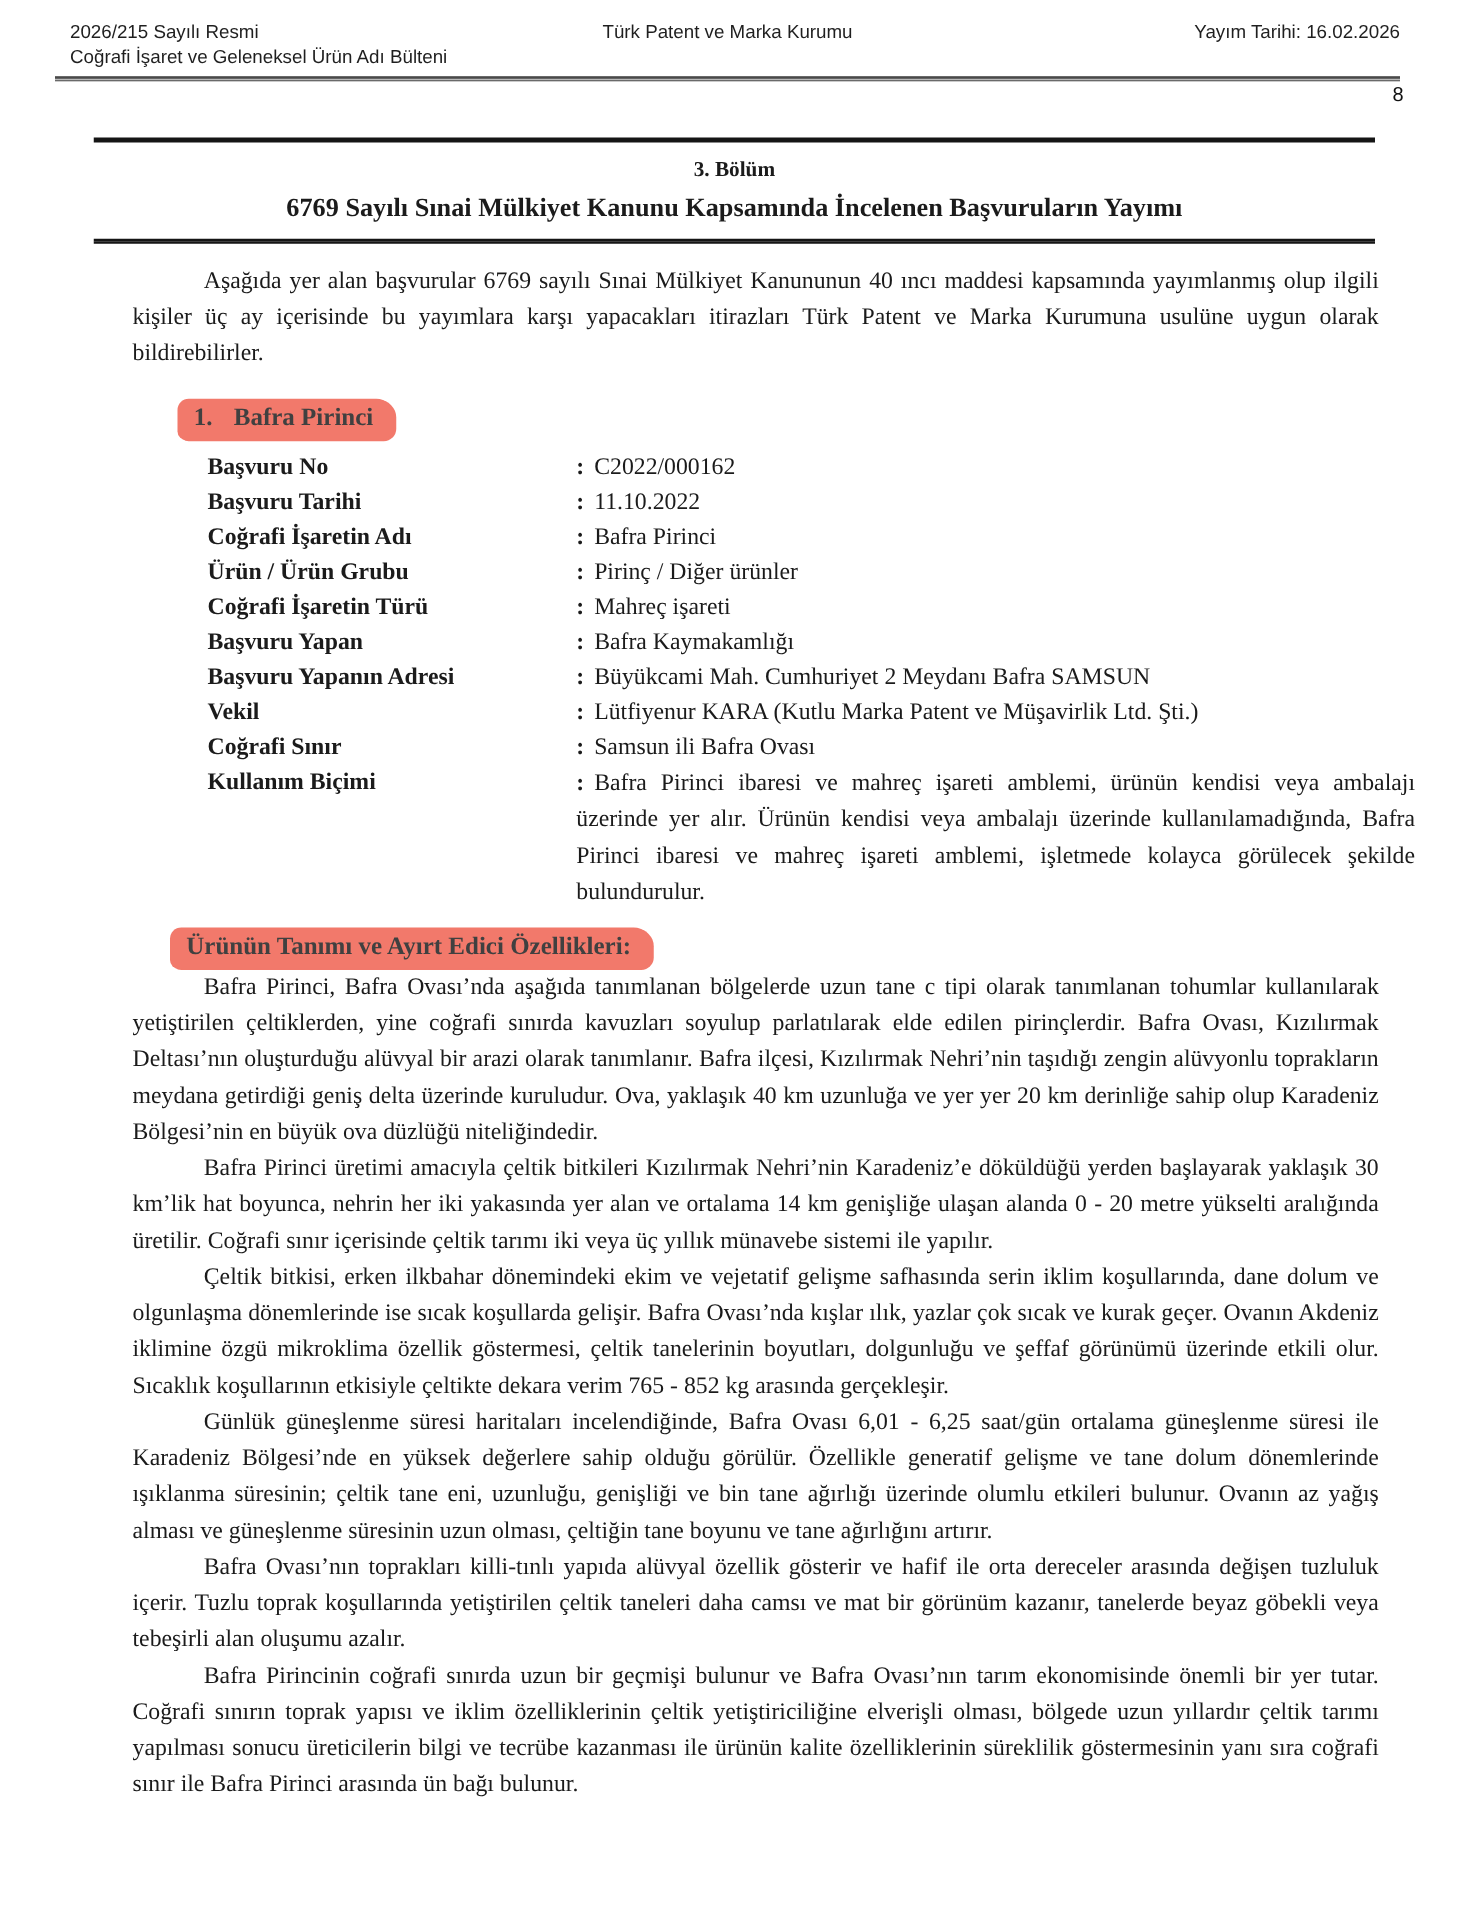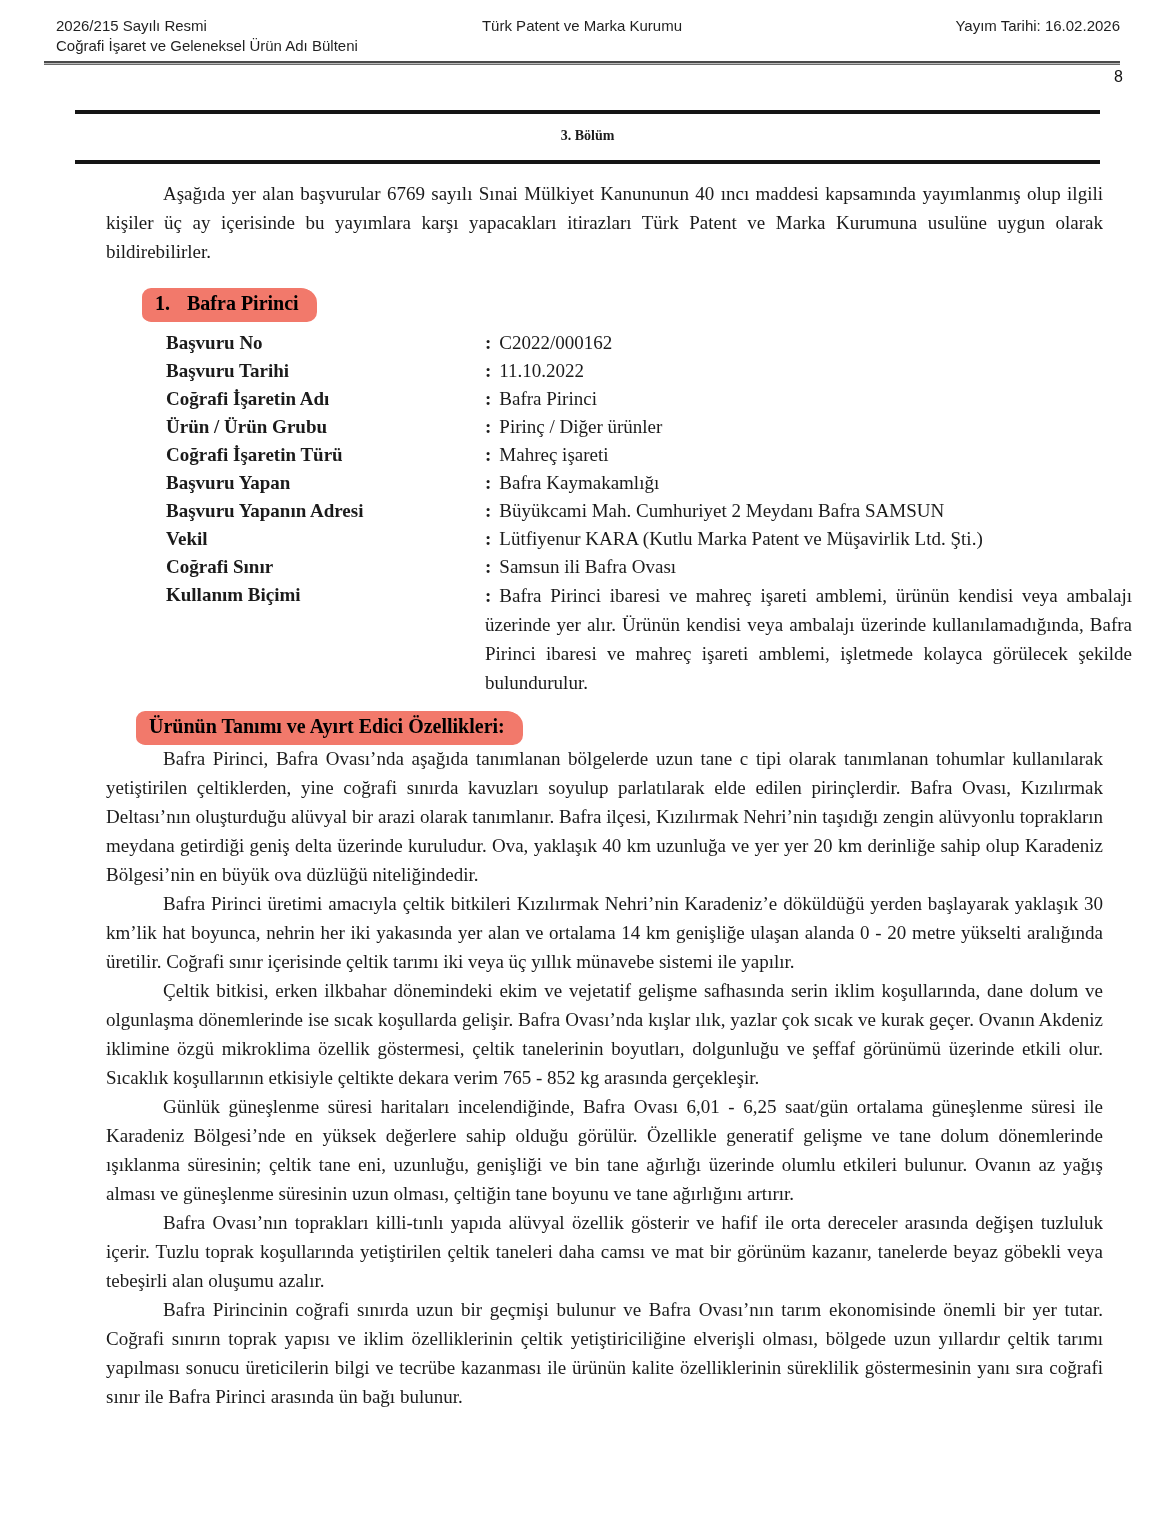--- a/index.html
+++ b/index.html
@@ -32,43 +32,43 @@
   }
   .page-number{
     padding:3px 52px 0 0;text-align:right;
     font-family:"Liberation Sans","DejaVu Sans",sans-serif;
     font-size:16px;color:#111;
   }
   
   .title-band{margin:24px 75px 0 75px;}
   .rule-double{height:4px;border-top:2px solid #151515;border-bottom:2px solid #151515;}
   .title-lines{padding:7px 0 9px 0;text-align:center;font-weight:bold;}
-  .title-line1{font-size:14px;line-height:30px;}
+  .title-line1{font-size:17px;line-height:30px;}
   .title-line2{font-size:21px;line-height:31px;}
   
   .doc-body{padding:0 72px 0 106px;}
   .para{
     font-size:19px;line-height:29px;text-align:justify;
     text-indent:57px;
   }
   .intro{margin-top:15px;}
   
   .hl-heading{margin-top:22px;margin-left:36px;}
   .hl{
     display:inline-block;background:var(--highlight);
     border-radius:9px 14px 10px 7px;
     padding:2px 16px 4px 13px;
-    font-weight:bold;font-size:20px;line-height:27px;color:#000000;
+    font-weight:bold;font-size:20px;line-height:27px;color:#404040;
     box-shadow:2px 1px 0 0 var(--highlight);
   }
   .hl .num{margin-right:17px;}
   .hl-heading2{margin-top:14px;margin-left:30px;}
   
   .fields{margin:8px 0 0 60px;width:966px;}
-  .field-row{display:grid;grid-template-columns:295px 1fr;align-items:start;gap:24px;}
+  .field-row{display:grid;grid-template-columns:295px 1fr;align-items:start;}
   .field-label{font-weight:bold;font-size:19px;line-height:28px;}
   .field-value{font-size:19px;line-height:28px;text-align:justify;}
   .field-value .colon{font-weight:bold;margin-right:8px;}
   .field-row.multiline .field-value{line-height:29px;}
 </style>
 </head>
 <body>
 
 <header class="page-header">
   <div class="header-grid">
@@ -80,20 +80,21 @@
     <div class="header-right">Yayım Tarihi: 16.02.2026</div>
   </div>
   <div class="header-rule"></div>
 </header>
 <div class="page-number">8</div>
 
 <section class="title-band">
   <div class="rule-double"></div>
   <div class="title-lines">
     <div class="title-line1">3. Bölüm</div>
+    <div class="title-line2">6769 Sayılı Sınai Mülkiyet Kanunu Kapsamında İncelenen Başvuruların Yayımı</div>
   </div>
   <div class="rule-double"></div>
 </section>
 
 <main class="doc-body">
 
   <p class="para intro">Aşağıda yer alan başvurular 6769 sayılı Sınai Mülkiyet Kanununun 40 ıncı maddesi kapsamında yayımlanmış olup ilgili kişiler üç ay içerisinde bu yayımlara karşı yapacakları itirazları Türk Patent ve Marka Kurumuna usulüne uygun olarak bildirebilirler.</p>
 
   <div class="hl-heading">
     <span class="hl"><span class="num">1.</span><span>Bafra Pirinci</span></span>

